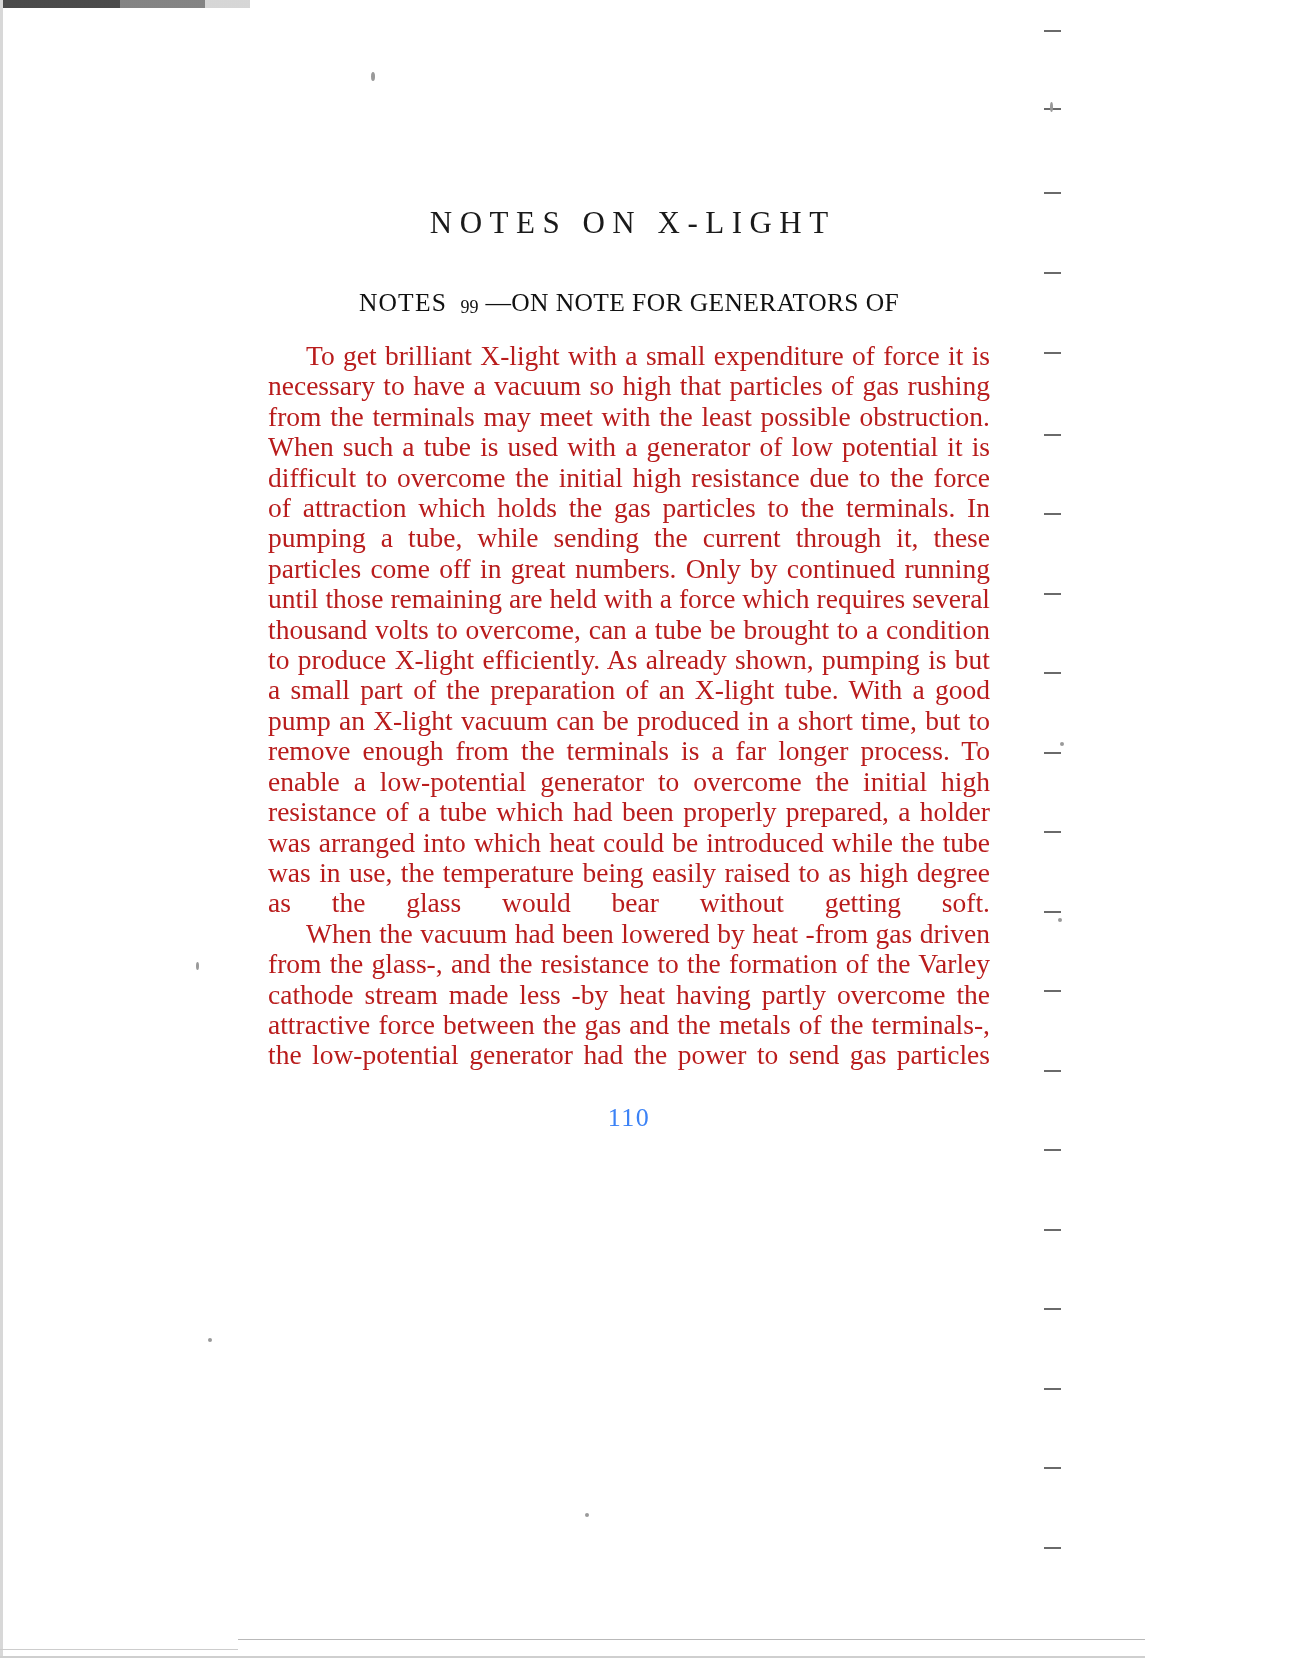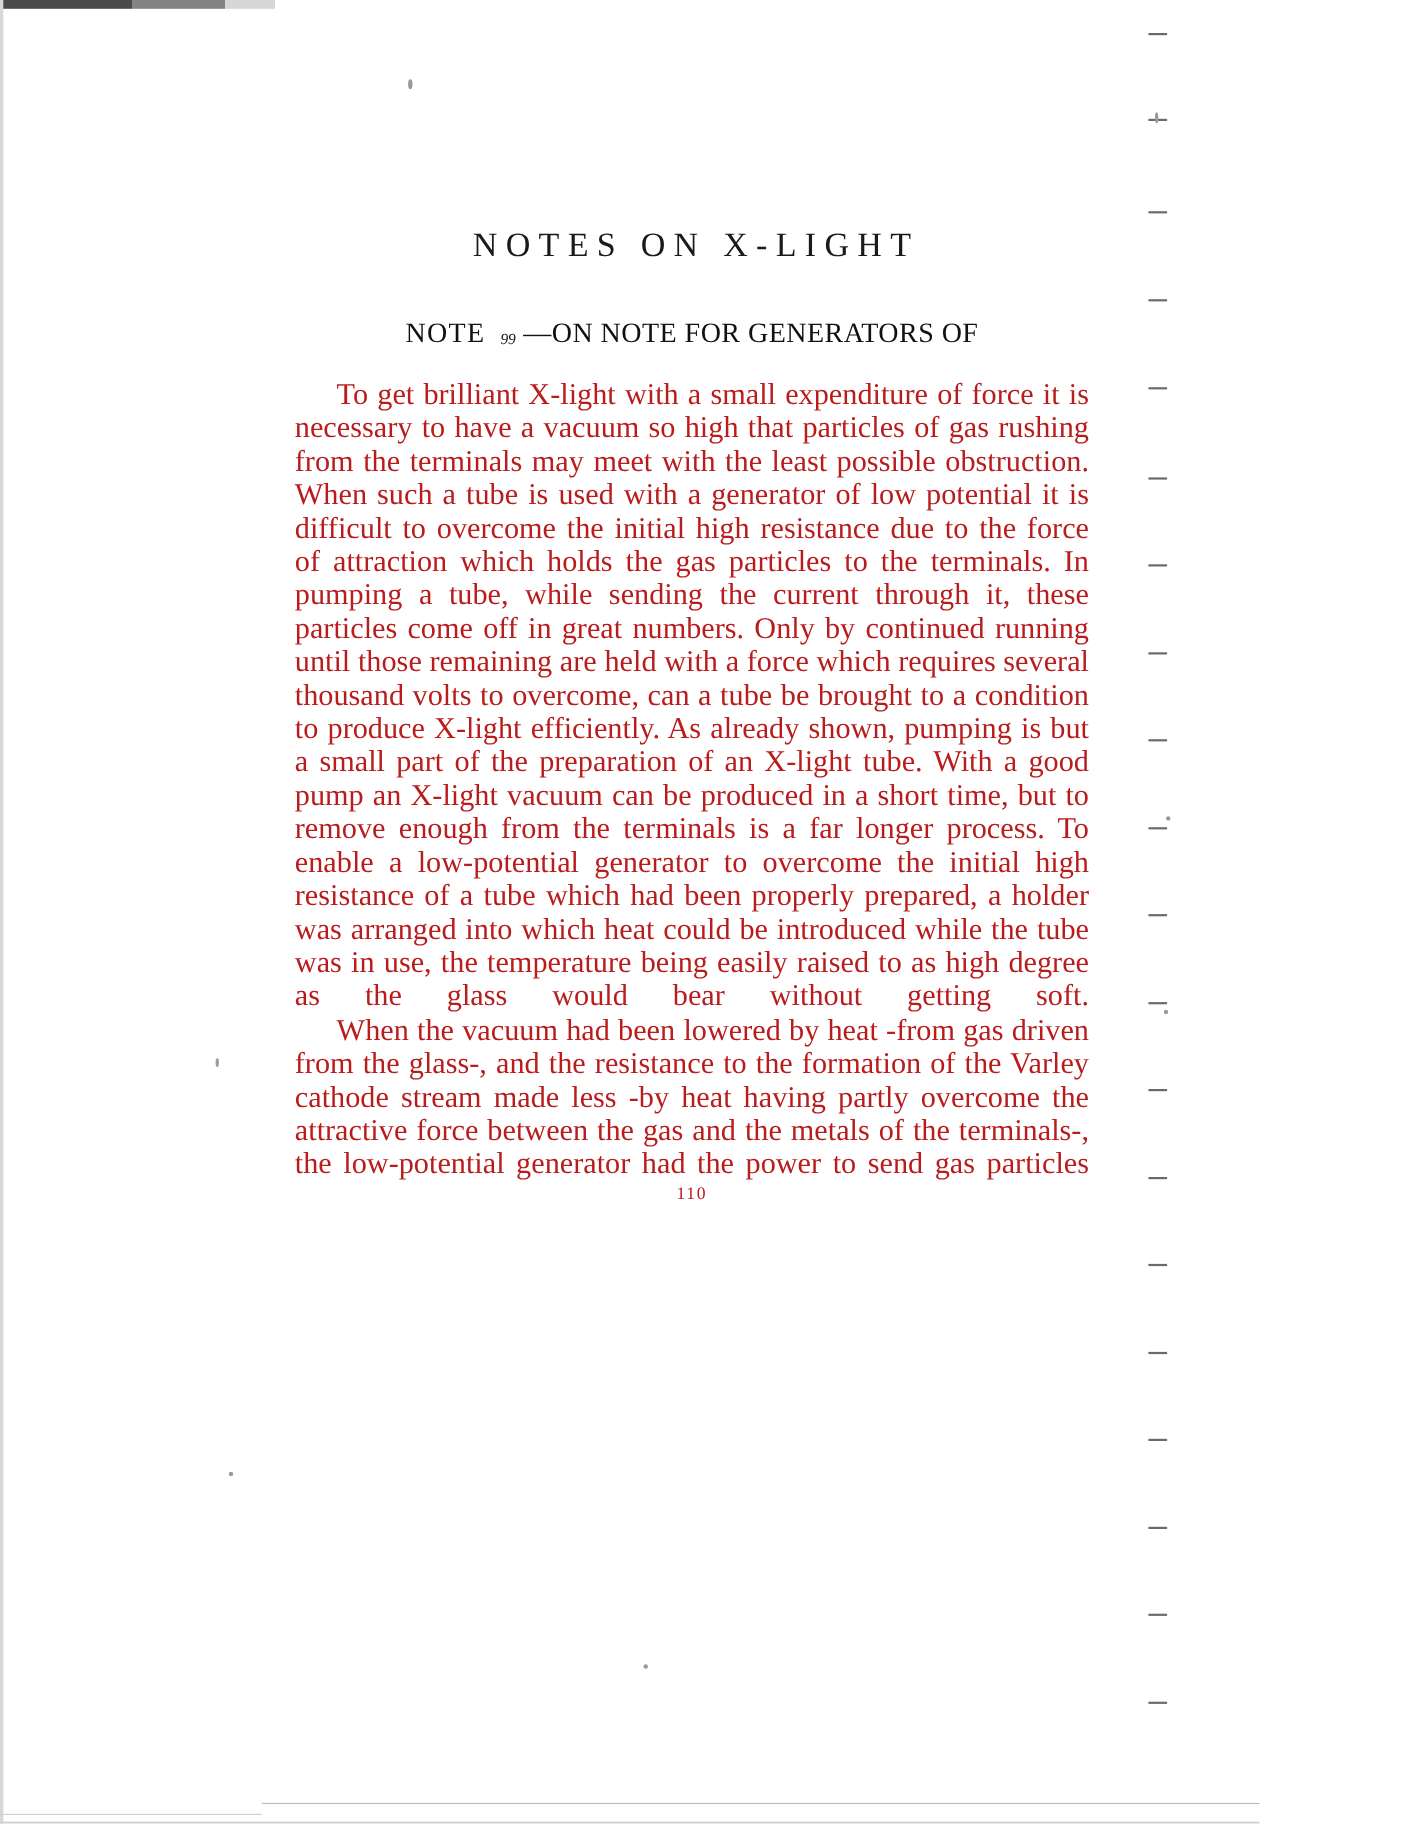--- a/index.html
+++ b/index.html
@@ -94,25 +94,24 @@
   .note-heading {
     margin-top: 46px;
     text-align: center;
     font-size: 25.5px;
     line-height: 31px;
     color: #111111;
     letter-spacing: 0.4px;
   }
   .note-heading .note-word { letter-spacing: 1.2px; }
   .note-heading .note-num {
-    font-size: 14px;
+    font-size: 18px;
     letter-spacing: 0px;
     position: relative;
     top: 2px;
-    font-style: italic;
   }
   .note-heading .heading-line2 { display: block; }
 
   .body-copy {
     margin-top: 20px;
     font-size: 27.5px;
     line-height: 30.4px;
     color: #b91c1c;
     text-align: justify;
     text-justify: inter-word;
@@ -121,25 +120,25 @@
   }
   .body-copy p {
     margin: 0;
     text-indent: 38px;
   }
   .body-copy p.last-line-full {
     text-align-last: justify;
   }
 
   .folio {
-    margin-top: 4px;
+    margin-top: 32px;
     text-align: center;
-    font-size: 16px;
+    font-size: 26px;
     letter-spacing: 1.5px;
-    color: #b91c1c;
+    color: #3b82f6;
     font-variant: small-caps;
   }
 
   
   .speck {
     position: absolute;
     background: #9a9a9a;
     border-radius: 50%;
   }
 </style>
@@ -183,21 +182,21 @@
   <div class="speck" style="left:1058px;top:918px;width:4px;height:4px;"></div>
   <div class="speck" style="left:208px;top:1338px;width:4px;height:4px;"></div>
   <div class="speck" style="left:196px;top:962px;width:3px;height:8px;"></div>
   <div class="speck" style="left:585px;top:1513px;width:4px;height:4px;"></div>
 
   <div class="content">
 
     <div class="running-head">NOTES ON X-LIGHT</div>
 
     <div class="note-heading">
-      <span class="note-word">NOTE</span><span>&nbsp;&nbsp;</span><span class="note-num">99</span><span>&nbsp;</span><span>—</span><span>ON  NOTE  FOR  GENERATORS  OF</span>
+      <span class="note-word">NOTES</span><span>&nbsp;&nbsp;</span><span class="note-num">99</span><span>&nbsp;</span><span>—</span><span>ON  NOTE  FOR  GENERATORS  OF</span>
     </div>
 
     <div class="body-copy">
       <p class="last-line-full">To get brilliant X-light with a small expenditure of force it is necessary to have a vacuum so high that particles of gas rushing from the terminals may meet with the least possible obstruction.  When such a tube is used with a generator of low potential it is difficult to overcome the initial high resistance due to the force of attraction which holds the gas particles to the terminals.  In pumping a tube, while sending the current through it, these particles come off in great numbers.  Only by continued running until those remaining are held with a force which requires several thousand volts to overcome, can a tube be brought to a condition to produce X-light efficiently.  As already shown, pumping is but a small part of the preparation of an X-light tube.  With a good pump an X-light vacuum can be produced in a short time, but to remove enough from the terminals is a far longer process.  To enable a low-potential generator to overcome the initial high resistance of a tube which had been properly prepared, a holder was arranged into which heat could be introduced while the tube was in use, the temperature being easily raised to as high degree as the glass would bear without getting soft.</p>
       <p class="last-line-full">When the vacuum had been lowered by heat -from gas driven from the glass-, and the resistance to the formation of the Varley cathode stream made less -by heat having partly overcome the attractive force between the gas and the metals of the terminals-, the low-potential generator had the power to send gas particles</p>
     </div>
 
     <div class="folio">110</div>
 
   </div>

